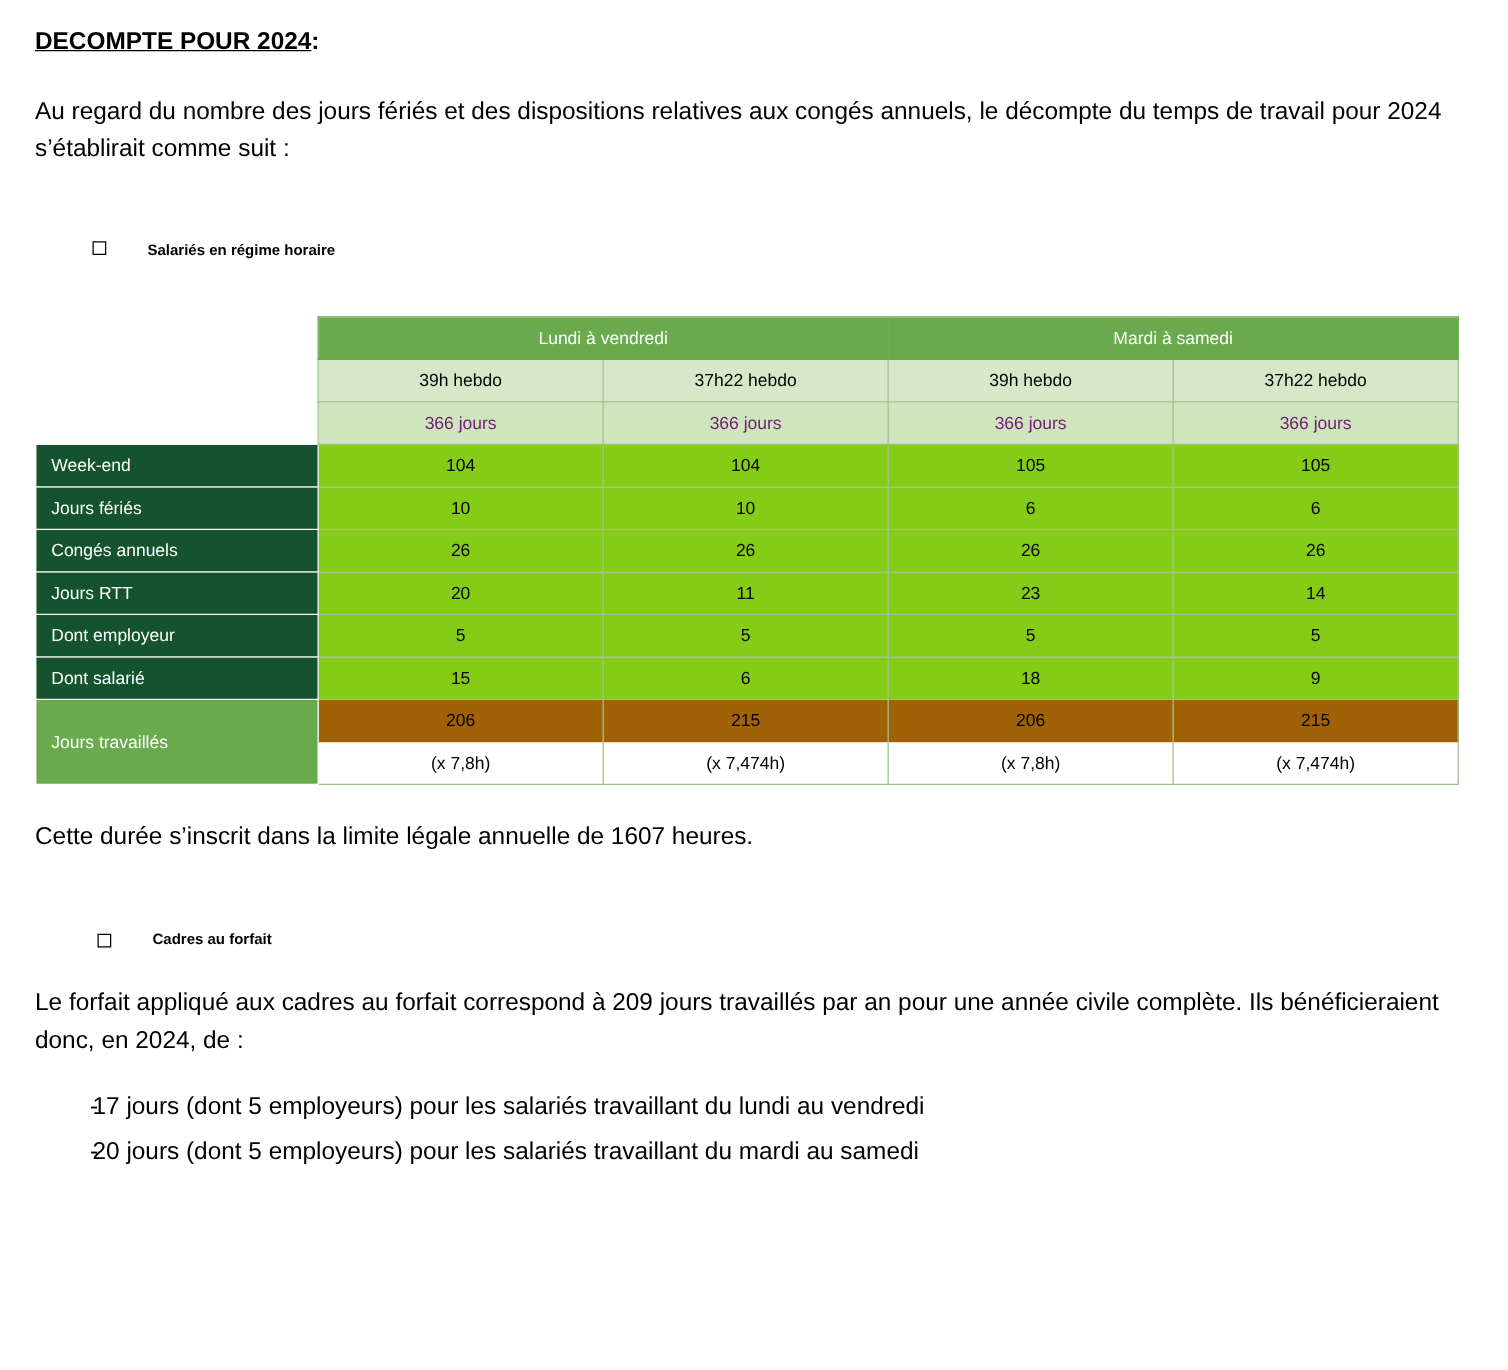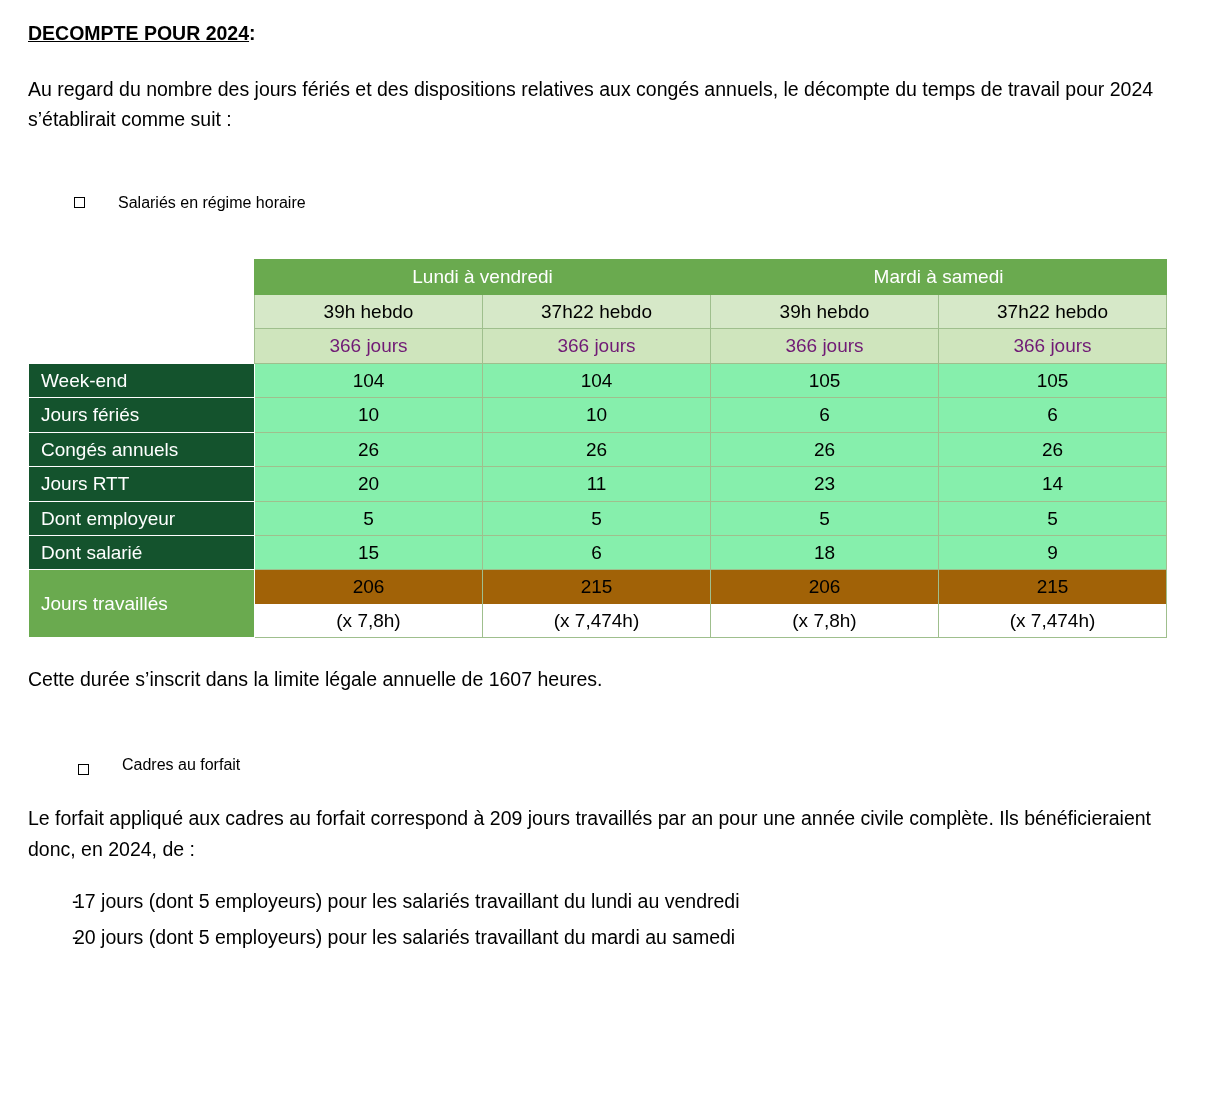--- a/index.html
+++ b/index.html
@@ -52,39 +52,39 @@
     line-height: 1;
   }
   .bullet-head .sq span {
     display: inline-block;
     width: 11px;
     height: 11px;
     border: 1.5px solid #000;
     box-sizing: border-box;
   }
   .bullet-head .lbl {
-    font-weight: normal;
-    font-size: 16px;
+    font-weight: bold;
+    font-size: 12px;
     padding-left: 44px;
   }
   .table-wrap {
     margin-top: 44px;
     display: flex;
     justify-content: flex-start;
   }
   table.decompte {
     border-collapse: collapse;
     table-layout: fixed;
     width: 1138px;
     margin-left: 0;
   }
   table.decompte td, table.decompte th {
     border: 1px solid #9fbf8d;
     padding: 2px 6px;
-    font-size: 19px;
+    font-size: 14px;
     font-weight: normal;
     text-align: center;
     vertical-align: middle;
     height: 34px;
     box-sizing: border-box;
   }
   col.c-label { width: 226px; }
   col.c-data  { width: 228px; }
   .blank-cell {
     border: none !important;
@@ -114,21 +114,21 @@
   }
   .rowlabel-strong {
     background: #6aaa4f;
     color: #ffffff;
     text-align: left !important;
     padding-left: 12px !important;
     font-weight: bold;
     border: 1px solid #ffffff !important;
   }
   .val {
-    background: #86efac;
+    background: #84cc16;
     color: #000000;
   }
   .val-bold {
     background: #a16207;
     color: #000000;
     font-weight: bold;
     border-bottom: none !important;
   }
   .val-sub {
     background: #ffffff;

